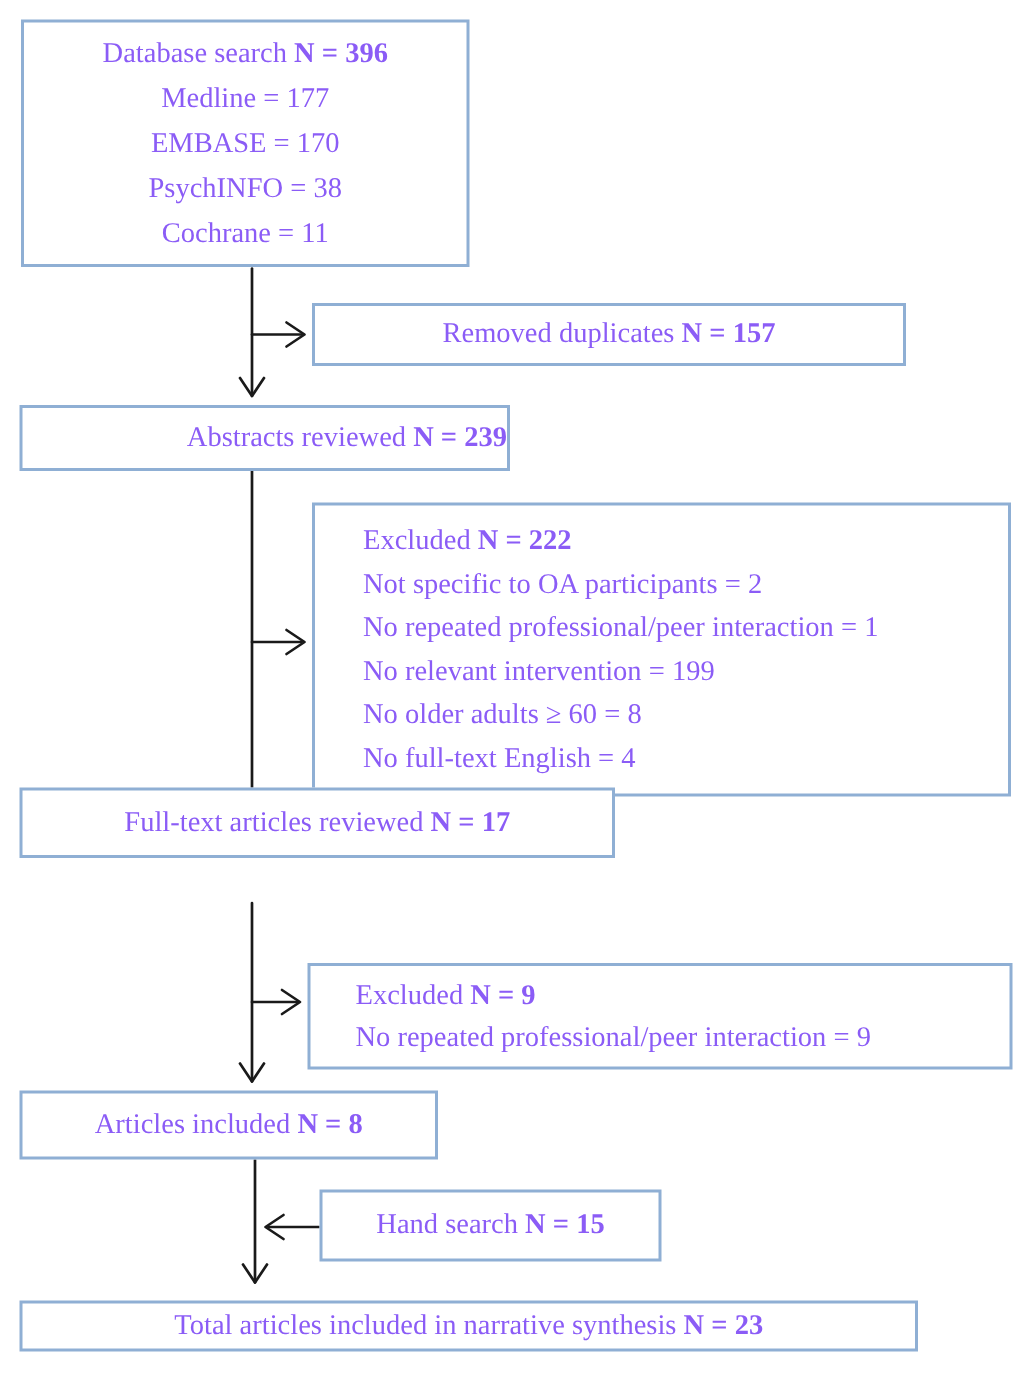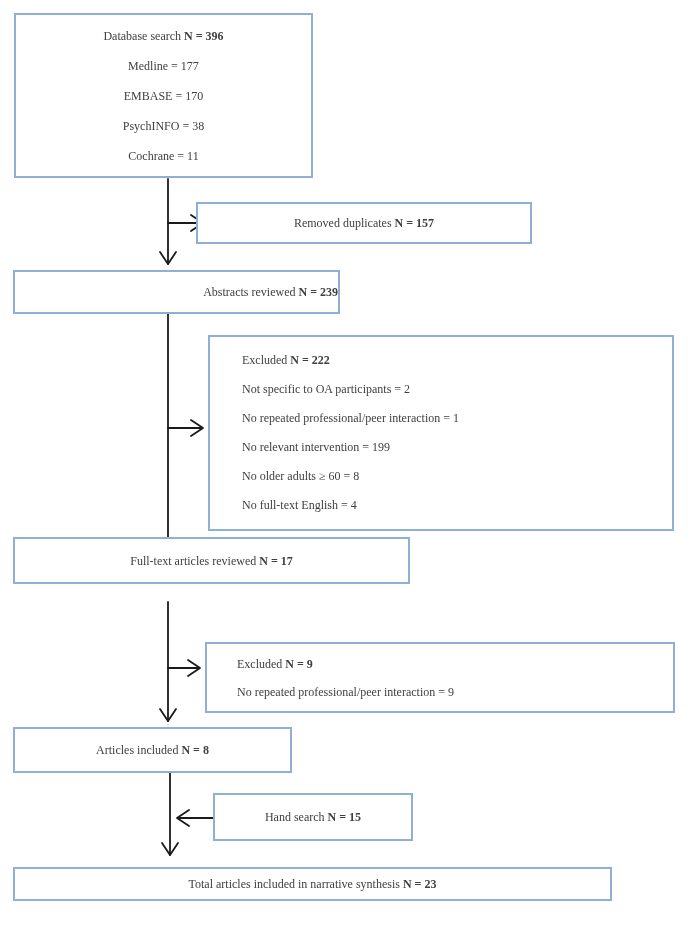--- a/index.html
+++ b/index.html
@@ -18,47 +18,47 @@
   .arrow-layer {
     position: absolute;
     left: 0; top: 0;
     width: 689px; height: 928px;
     pointer-events: none;
   }
   .fbox {
     position: absolute;
     background: #ffffff;
     border: 2px solid #8fafd4;
-    font-size: 12px;
+    font-size: 19px;
     line-height: 28px;
-    color: #404040;
+    color: #8b5cf6;
   }
   .fbox.center {
     display: flex;
     flex-direction: column;
     justify-content: center;
     text-align: center;
   }
   .fbox.leftalign {
     display: flex;
     flex-direction: column;
     justify-content: center;
     text-align: left;
   }
   .bold { font-weight: bold; }
   .line { white-space: nowrap; }
   
   #box-db     { left: 14px;  top: 13px;  width: 299px; height: 165px; line-height: 30px; }
-  #box-dup    { left: 196px; top: 202px; width: 336px; height: 42px; }
+  #box-dup    { left: 208px; top: 202px; width: 396px; height: 42px; }
   #box-abs    { left: 13px;  top: 270px; width: 327px; height: 44px; align-items: flex-end; }
   #box-exc1   { left: 208px; top: 335px; width: 466px; height: 196px; padding-left: 32px; line-height: 29px; }
-  #box-ft     { left: 13px;  top: 537px; width: 397px; height: 47px; }
+  #box-ft     { left: 13px;  top: 525px; width: 397px; height: 47px; }
   #box-exc2   { left: 205px; top: 625px; width: 470px; height: 71px;  padding-left: 30px; line-height: 28px; margin-top: 17px; }
   #box-inc    { left: 13px;  top: 727px; width: 279px; height: 46px; }
-  #box-hand   { left: 213px; top: 793px; width: 200px; height: 48px; }
+  #box-hand   { left: 213px; top: 793px; width: 228px; height: 48px; }
   #box-total  { left: 13px;  top: 867px; width: 599px; height: 34px; }
 </style>
 </head>
 <body>
 
 <div class="canvas">
 
   <svg class="arrow-layer" viewBox="0 0 689 928" xmlns="http://www.w3.org/2000/svg">
     <g stroke="#1a1a1a" stroke-width="1.8" fill="none" stroke-linecap="round" stroke-linejoin="round">
 

